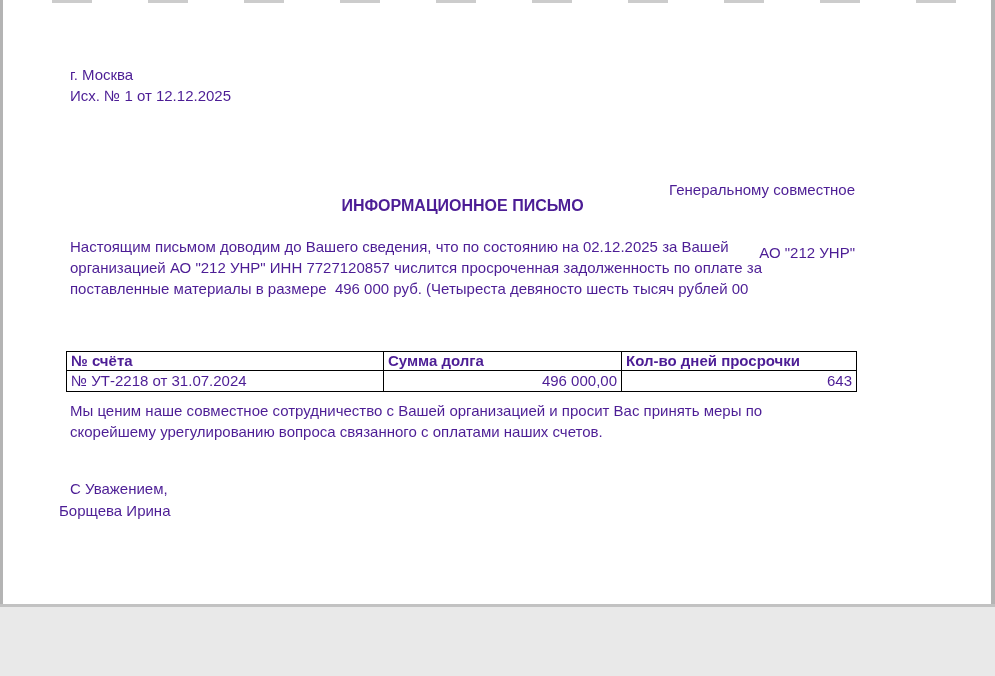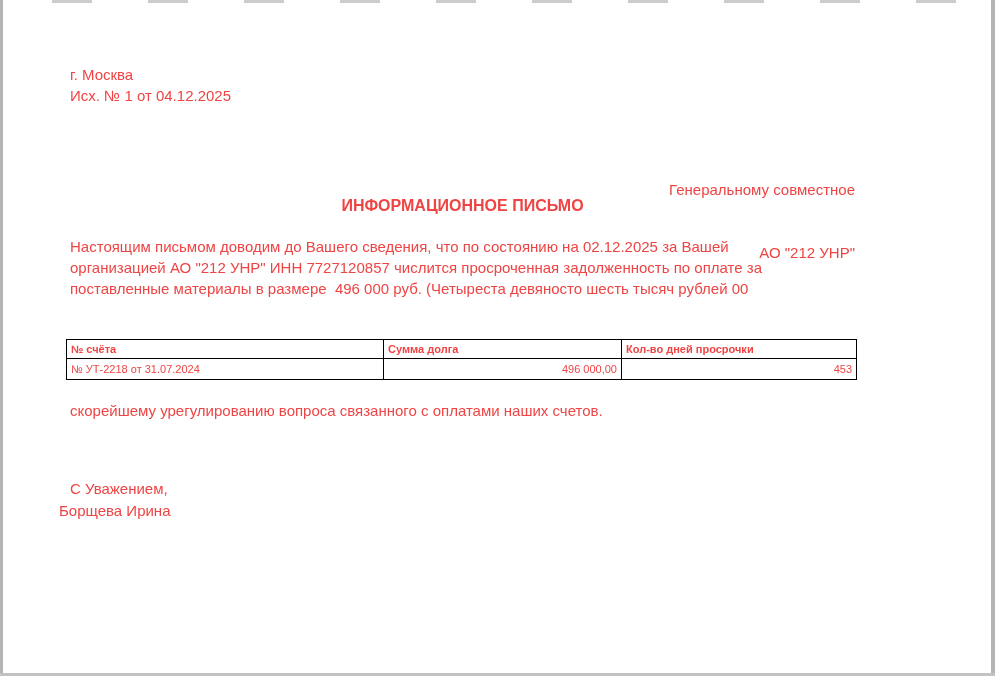--- a/index.html
+++ b/index.html
@@ -3,24 +3,24 @@
 <meta charset="utf-8">
 <style>
   html, body {
     margin: 0;
     padding: 0;
     background: #e9e9e9;
   }
   .page {
     position: relative;
     width: 995px;
-    height: 676px;
+    height: 607px;
     background: #ffffff;
     font-family: "Liberation Sans", sans-serif;
-    color: #ef4444;
+    color: #4c1d95;
     overflow: hidden;
   }
   .edge-left {
     position: absolute; left: 0; top: 0; width: 3px; height: 100%;
     background: #b4b4b4;
   }
   .edge-right {
     position: absolute; right: 0; top: 0; width: 4px; height: 100%;
     background: #b4b4b4;
   }
@@ -61,25 +61,25 @@
   }
   .para { position: absolute; font-size: 15px; line-height: 21px; }
   .para .line { white-space: pre; height: 21px; }
   .para1 { left: 70px; top: 236px; }
   .para2 { left: 70px; top: 400px; }
   .closing { left: 70px; top: 478px; }
   .sig-name { left: 59px; top: 500px; text-align: right; }
 
   table.debt {
     position: absolute;
-    left: 66px; top: 339px;
+    left: 66px; top: 351px;
     width: 790px;
     border-collapse: collapse;
     table-layout: fixed;
-    font-size: 11px;
+    font-size: 15px;
   }
   table.debt th, table.debt td {
     border: 1px solid #000000;
     padding: 0 4px;
     overflow: hidden;
     white-space: nowrap;
   }
   table.debt th {
     height: 18px;
     line-height: 18px;
@@ -98,21 +98,21 @@
 <body>
 
 <div class="page">
 
   <div class="top-artifact"></div>
   <div class="edge-left"></div>
   <div class="edge-right"></div>
   <div class="edge-bottom"></div>
 
   <div class="txt city">г. Москва</div>
-  <div class="txt ref">Исх. № 1 от 04.12.2025</div>
+  <div class="txt ref">Исх. № 1 от 12.12.2025</div>
 
   <div class="recipient">
     <div>Генеральному совместное</div>
     <div>АО "212 УНР"</div>
   </div>
 
   <div class="doc-title">ИНФОРМАЦИОННОЕ ПИСЬМО</div>
 
   <div class="para para1">
     <div class="line">Настоящим письмом доводим до Вашего сведения, что по состоянию на 02.12.2025 за Вашей</div>
@@ -130,25 +130,26 @@
       <tr>
         <th>№ счёта</th>
         <th>Сумма долга</th>
         <th>Кол-во дней просрочки</th>
       </tr>
     </thead>
     <tbody>
       <tr>
         <td class="cell-account">№ УТ-2218 от 31.07.2024</td>
         <td class="cell-num">496 000,00</td>
-        <td class="cell-num">453</td>
+        <td class="cell-num">643</td>
       </tr>
     </tbody>
   </table>
 
   <div class="para para2">
+    <div class="line">Мы ценим наше совместное сотрудничество с Вашей организацией и просит Вас принять меры по</div>
     <div class="line">скорейшему урегулированию вопроса связанного с оплатами наших счетов.</div>
   </div>
 
   <div class="txt closing">С Уважением,</div>
   <div class="txt sig-name">Борщева Ирина</div>
 
 </div>
 
 </body></html>

